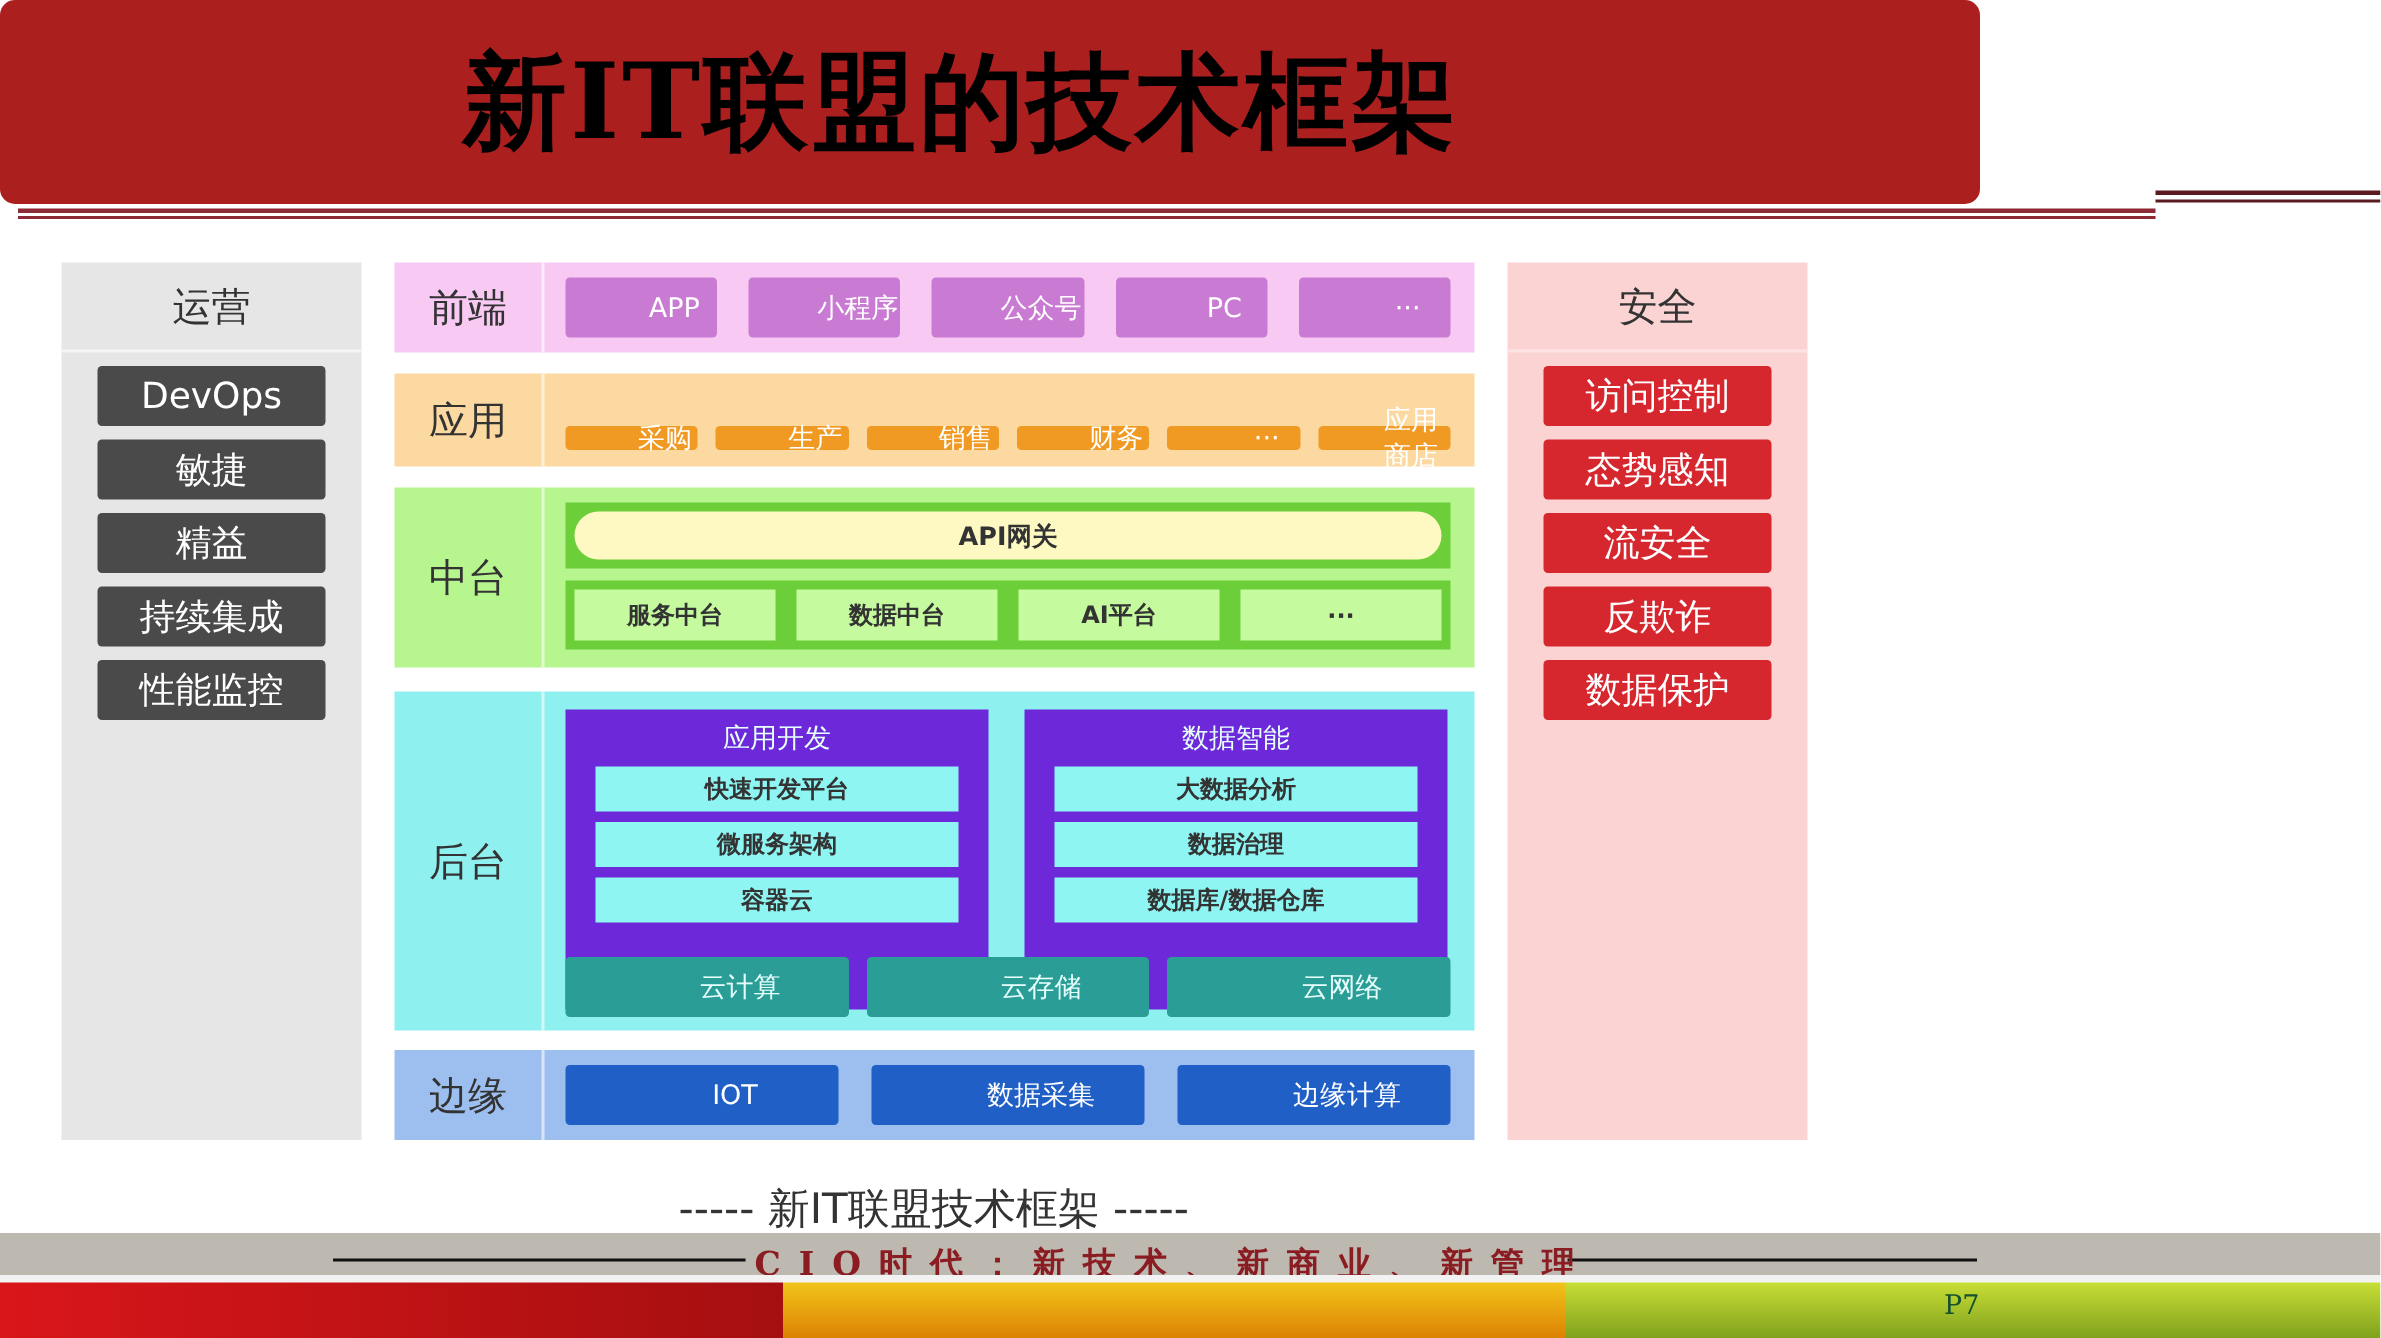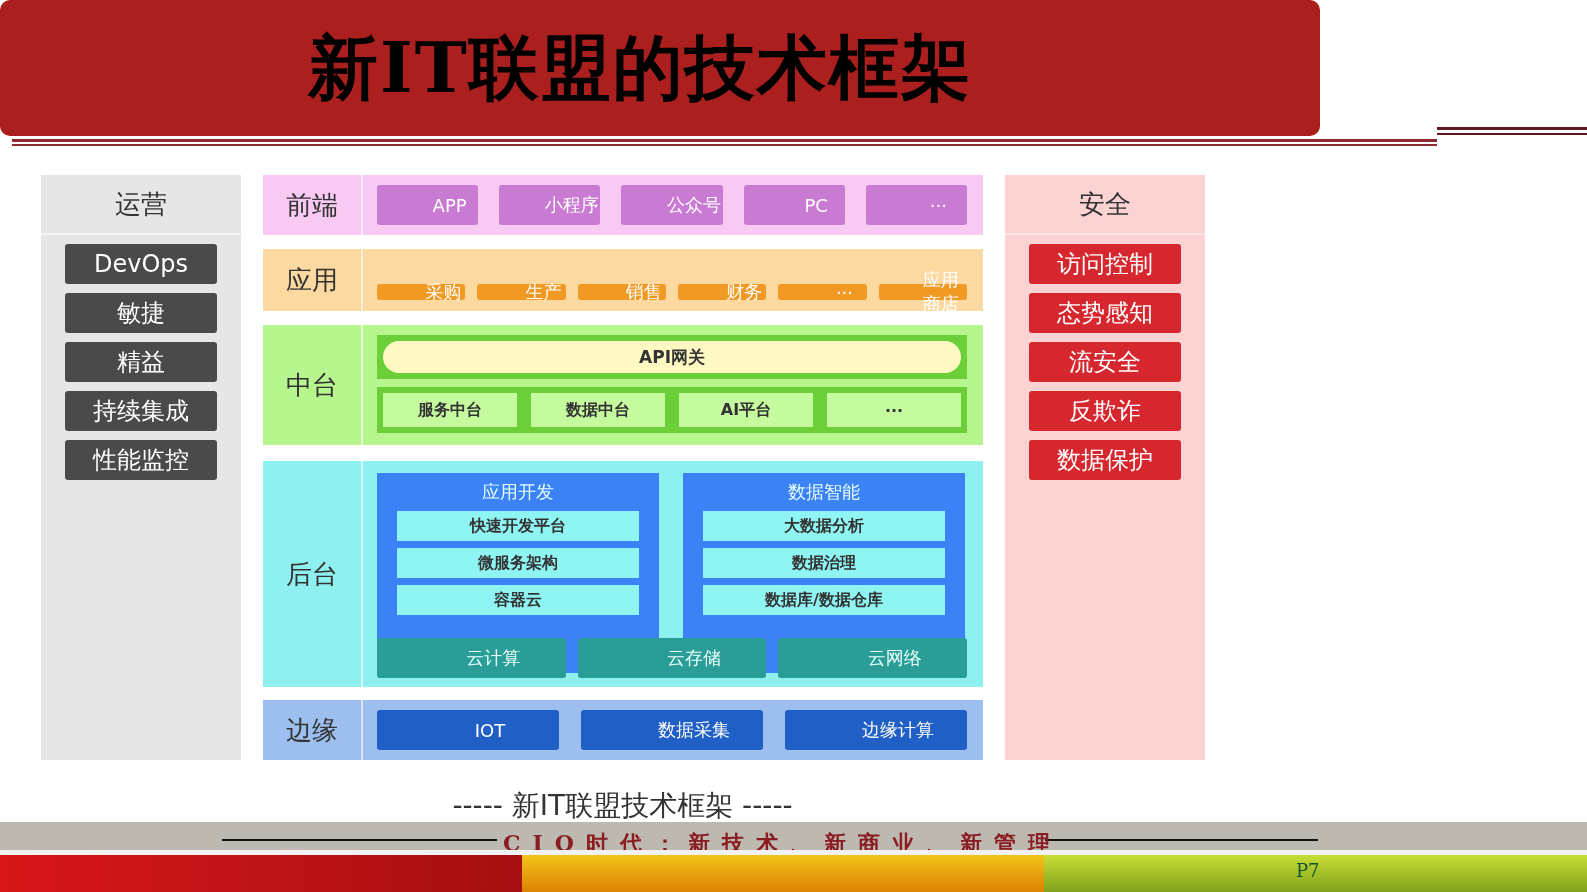--- a/index.html
+++ b/index.html
@@ -39,21 +39,21 @@
   .l-app .box { background: #f09a24; }
   .l-edge .row-boxes { gap: 22px; top: 10px; bottom: 10px; }
   .l-edge .box { background: #1f5fc6; }
 
   .mid-frame { position: absolute; left: 14px; right: 16px; top: 10px; bottom: 10px; }
   .api-gw { position: absolute; left: 0; right: 0; top: 0; height: 44px; background: #6ccf3a; padding: 6px; }
   .api-gw-inner { width: 100%; height: 100%; background: #fef9c3; display: flex; align-items: center; justify-content: center; font-size: 17px; color: #333; font-weight: bold; border-radius: 16px; }
   .mid-row { position: absolute; left: 0; right: 0; top: 52px; height: 46px; background: #6ccf3a; padding: 6px; display: flex; gap: 14px; }
   .mid-cell { flex: 1; background: #c5fb9e; display: flex; align-items: center; justify-content: center; font-size: 16px; color: #333; font-weight: bold; }
 
-  .back-group { position: absolute; top: 12px; width: 282px; height: 200px; background: #3b82f6; padding: 0 20px; }
+  .back-group { position: absolute; top: 12px; width: 282px; height: 200px; background: #6d28d9; padding: 0 20px; }
   .bg-left { left: 14px; }
   .bg-right { left: 320px; }
   .bg-head { height: 38px; display: flex; align-items: center; justify-content: center; color: #e6fffd; font-size: 18px; }
   .bg-item { height: 30px; margin-bottom: 7px; background: #8ff5f3; display: flex; align-items: center; justify-content: center; color: #333; font-size: 16px; font-weight: bold; }
   .back-row { position: absolute; left: 14px; right: 16px; top: 177px; height: 40px; display: flex; gap: 12px; }
   .back-row .box { background: #2a9e96; color: #e6fffd; }
 
   .caption { position: absolute; left: 0; width: 1175px; top: 622px; text-align: center; font-size: 28px; color: #333; }
 
   .footer-gray { position: absolute; left: 0; top: 822px; width: 1587px; height: 28px; background: #bdb8b0; }

